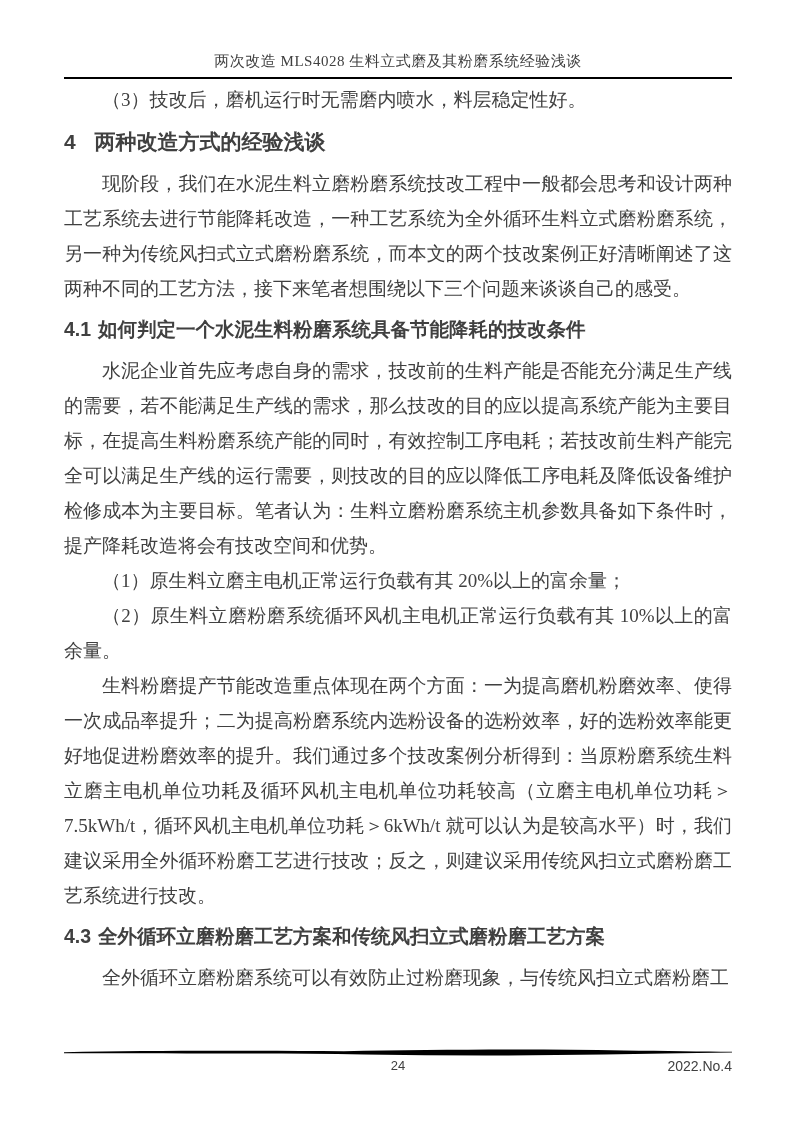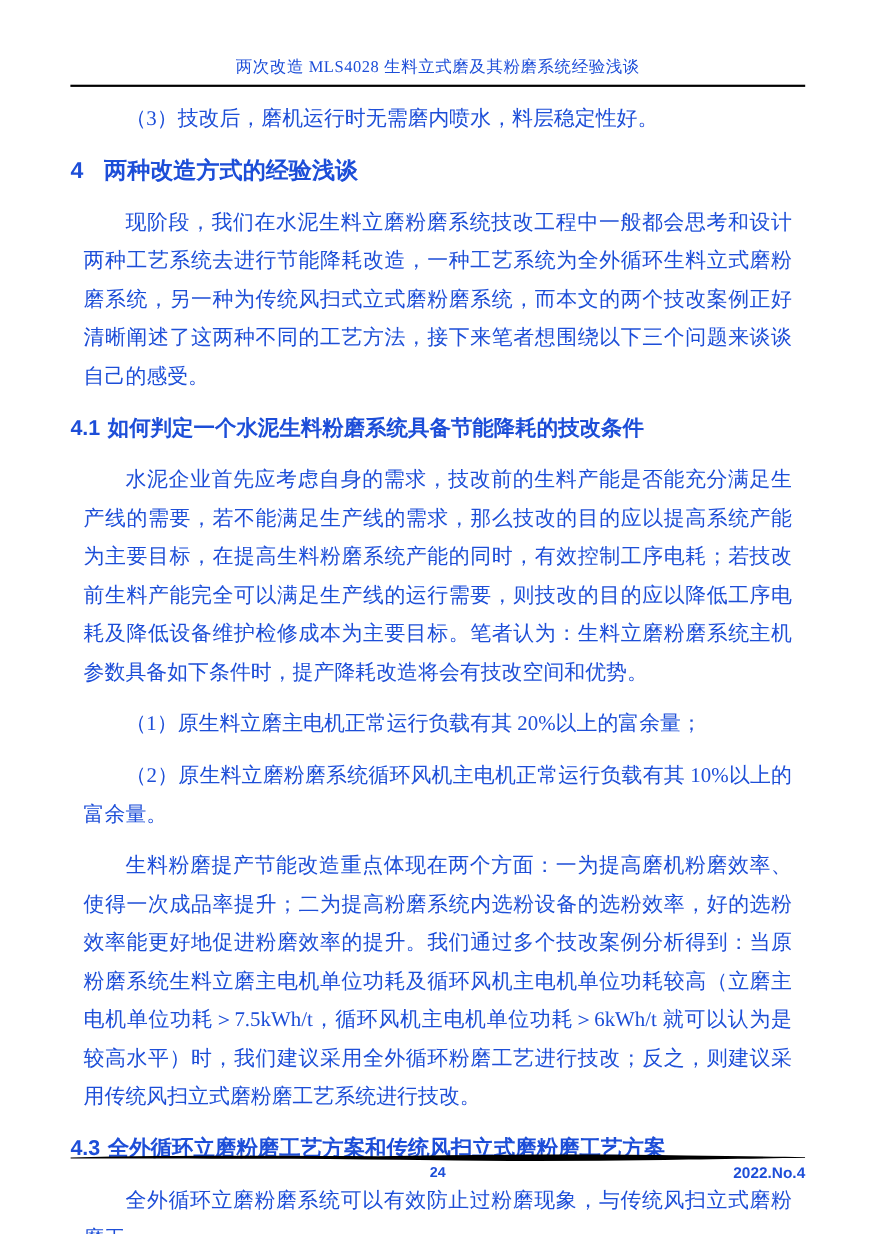--- a/index.html
+++ b/index.html
@@ -1,21 +1,21 @@
 <!DOCTYPE html>
 <html><head>
 <meta charset="utf-8">
 <style>
   html, body { margin: 0; padding: 0; background: #ffffff; }
   .page {
     position: relative;
     width: 793px;
     height: 1122px;
     background: #ffffff;
-    color: #1d4ed8;
+    color: #404040;
     font-family: "Liberation Serif", "DejaVu Serif", serif;
     overflow: hidden;
   }
   .content {
     position: absolute;
     left: 64px;
     top: 52px;
     width: 668px;
   }
   .running-header {
@@ -25,21 +25,21 @@
   }
   .running-title {
     text-align: center;
     font-size: 15px;
     line-height: 18px;
     letter-spacing: 0.5px;
   }
   p.para {
     font-size: 19px;
     line-height: 35px;
-    margin: 12px;
+    margin: 0;
     text-align: justify;
     text-indent: 2em;
   }
   h1.sec1 {
     font-family: "Liberation Sans", "DejaVu Sans", sans-serif;
     font-size: 21px;
     line-height: 35px;
     font-weight: bold;
     margin: 7px 0 7px 0;
   }
@@ -50,21 +50,20 @@
     line-height: 35px;
     font-weight: bold;
     margin: 6px 0 6px 0;
   }
   h2.sec2 .secnum { margin-right: 0.35em; }
   .page-footer {
     position: absolute;
     left: 64px;
     width: 668px;
     top: 1048px;
-    font-weight: bold;
   }
   .footer-rule-svg { display: block; width: 668px; height: 9px; }
   .footer-row {
     position: relative;
     height: 18px;
     margin-top: 1px;
     font-family: "Liberation Sans", "DejaVu Sans", sans-serif;
   }
   .footer-page-num {
     position: absolute;

